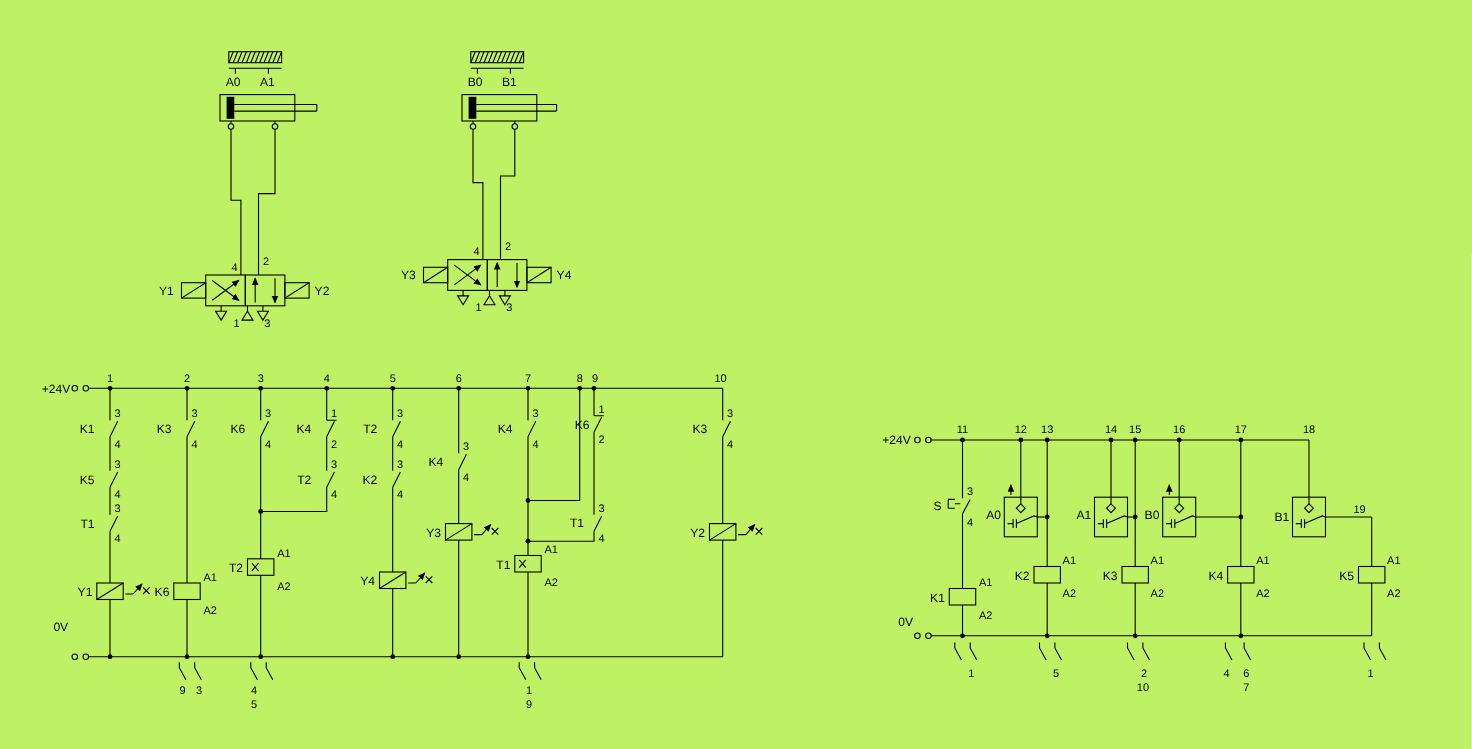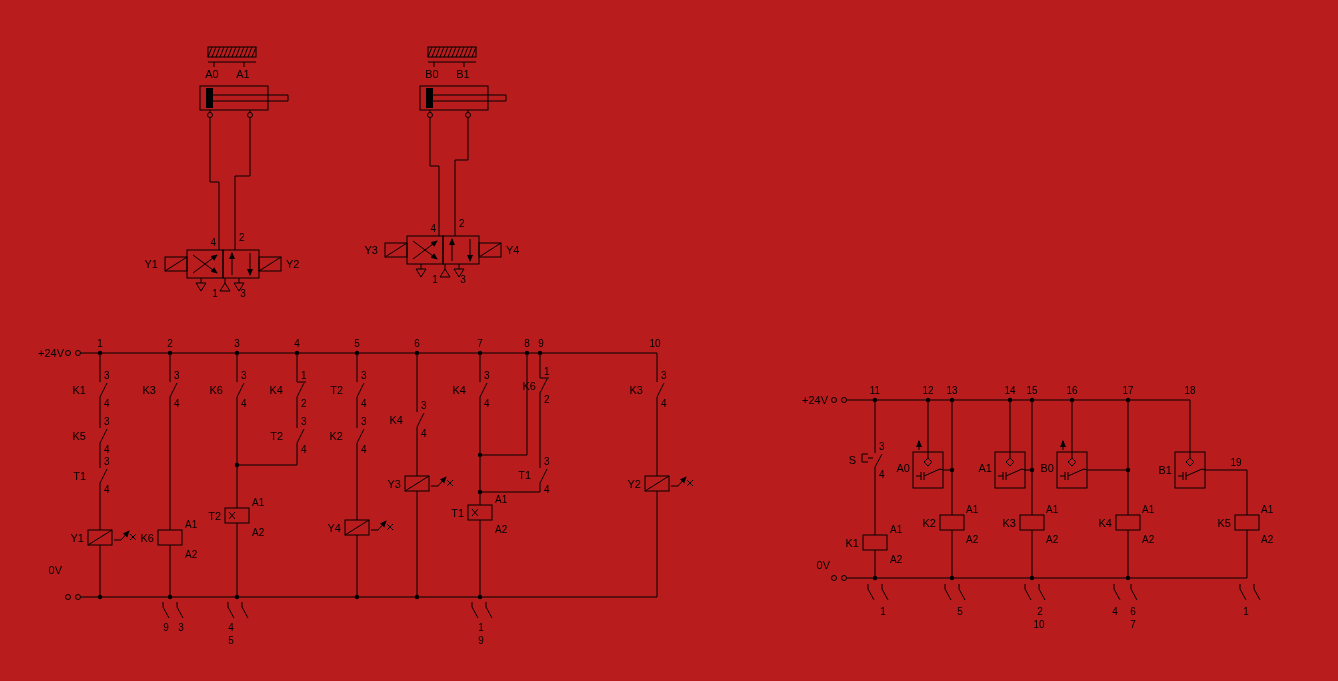--- a/index.html
+++ b/index.html
@@ -1,16 +1,16 @@
 <!DOCTYPE html>
 <html><head>
 <meta charset="utf-8">
 <style>
   html,body{margin:0;padding:0;background:#fff}
-  #stage{width:1338px;height:681px;background:#b91c1c;position:relative;overflow:hidden}
+  #stage{width:1338px;height:681px;background:#bef264;position:relative;overflow:hidden}
   svg{display:block}
   .st{stroke:#000;stroke-width:1;fill:none}
   .fl{fill:#000;stroke:none}
   text{font-family:"Liberation Sans","DejaVu Sans",sans-serif;fill:#000;stroke:none}
   .t10{font-size:10px}
   .t11{font-size:11px}
 </style>
 </head>
 <body>
 

